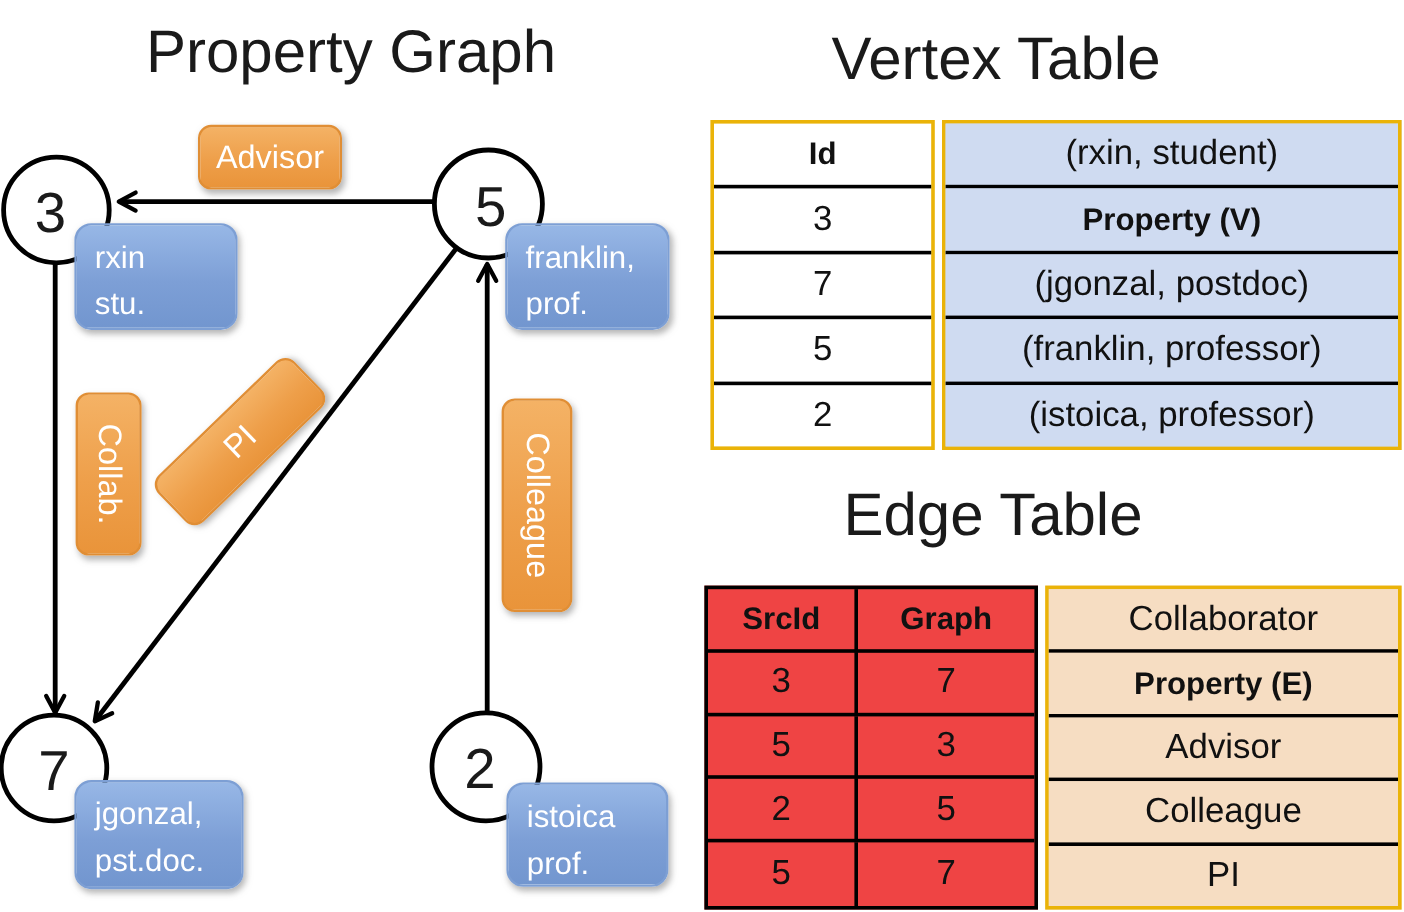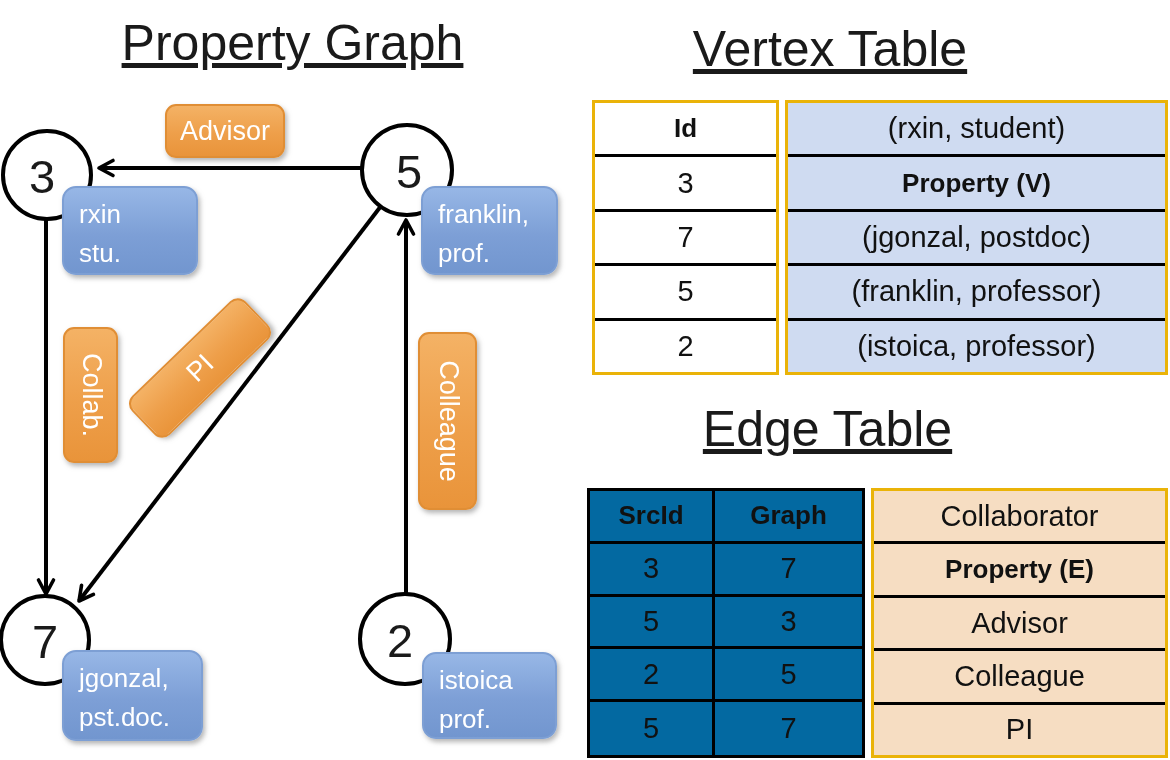--- a/index.html
+++ b/index.html
@@ -4,21 +4,21 @@
 <style>
   html,body{margin:0;padding:0;background:#ffffff;}
   #stage{
     position:relative;width:1170px;height:760px;background:#ffffff;overflow:hidden;
     font-family:"Liberation Sans","DejaVu Sans",sans-serif;color:#111;
   }
   .abs{position:absolute;}
   
   .big-title{
     font-size:50px;font-weight:300;letter-spacing:0px;color:#1a1a1a;
-    text-align:center;line-height:1;white-space:nowrap;text-decoration:underline;
+    text-align:center;line-height:1;white-space:nowrap;
   }
   
   svg text.node-num{
     font-family:"Liberation Sans","DejaVu Sans",sans-serif;
     font-size:47px;font-weight:300;fill:#1a1a1a;
   }
   
   .edge-label{
     background:linear-gradient(180deg,#f4b265 0%,#ee9f4a 55%,#e9943a 100%);
     border:2px solid #e08e35;border-radius:11px;
@@ -44,21 +44,21 @@
   .tcol{border:3px solid #eab308;box-sizing:border-box;display:flex;flex-direction:column;background:#fff;}
   .tcol .cell{
     flex:1;display:flex;align-items:center;justify-content:center;
     border-bottom:3px solid #000;font-size:29px;font-weight:300;white-space:nowrap;
   }
   .tcol .cell:last-child{border-bottom:none;}
   .tcol .cell.hdr{font-weight:700;font-size:26px;}
   .fill-blue{background:#cfdbf1;}
   .fill-peach{background:#f6ddc2;}
   .twocol{border:3px solid #000;box-sizing:border-box;display:grid;
-    grid-template-columns:125px 1fr;grid-auto-rows:1fr;background:#0369a1;}
+    grid-template-columns:125px 1fr;grid-auto-rows:1fr;background:#ef4444;}
   .twocol .cell{
     display:flex;align-items:center;justify-content:center;
     border-bottom:3px solid #000;font-size:29px;font-weight:300;white-space:nowrap;
   }
   .twocol .cell.c1{border-right:3px solid #000;}
   .twocol .cell.last{border-bottom:none;}
   .twocol .cell.hdr{font-weight:700;font-size:26px;}
 </style>
 </head>
 <body>

